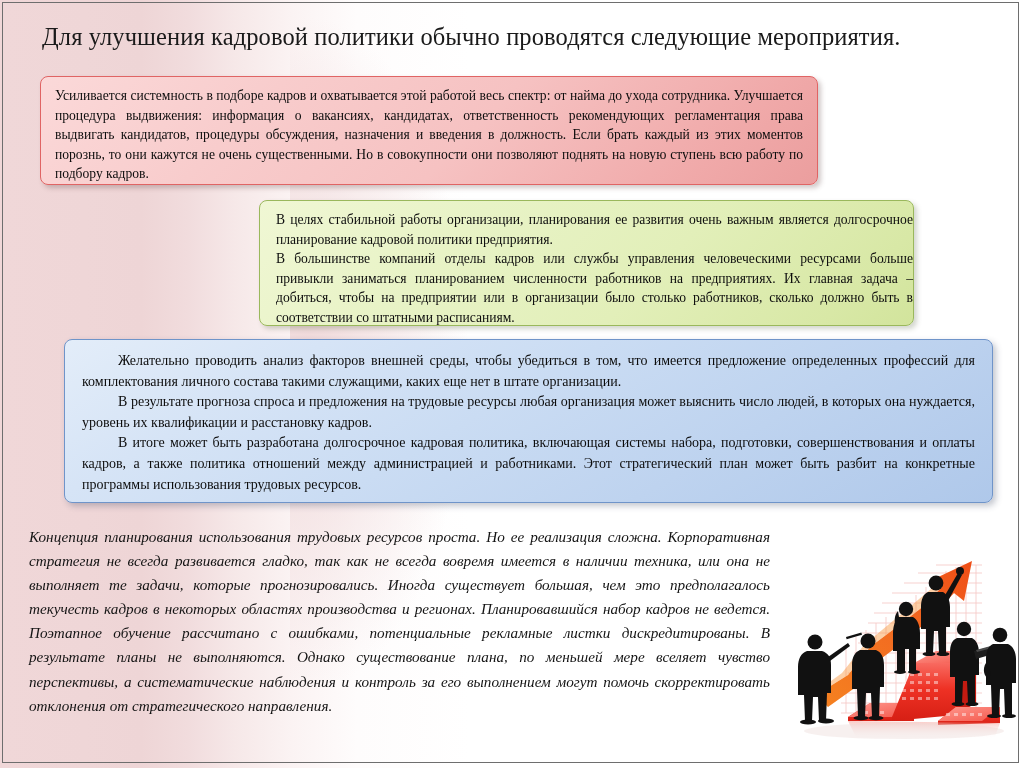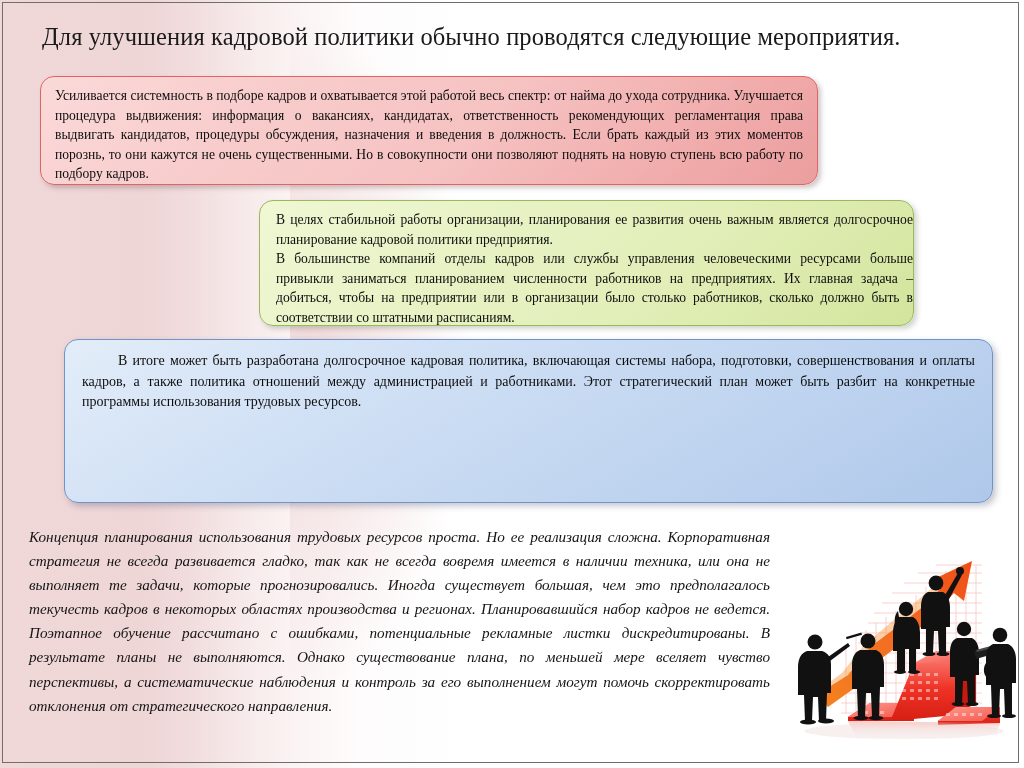--- a/index.html
+++ b/index.html
@@ -77,21 +77,21 @@
     font-family: "Liberation Serif", "DejaVu Serif", serif;
     letter-spacing: 0.1px;
     white-space: nowrap;
     z-index: 10;
   }
 
   
   .box {
     position: absolute;
     box-sizing: border-box;
-    border-radius: 14px;
+    border-radius: 8px;
     z-index: 8;
   }
   .box p {
     margin: 0;
     text-align: justify;
     text-align-last: left;
     color: #0d0d0d;
   }
   .box p.last { text-align-last: left; }
 
@@ -205,20 +205,22 @@
   <div id="box-pink" class="box">
     <p class="last">Усиливается системность в подборе кадров и охватывается этой работой весь спектр: от найма до ухода сотрудника. Улучшается процедура выдвижения: информация о вакансиях, кандидатах, ответственность рекомендующих регламентация права выдвигать кандидатов, процедуры обсуждения, назначения и введения в должность. Если брать каждый из этих моментов порознь, то они кажутся не очень существенными. Но в совокупности они позволяют поднять на новую ступень всю работу по подбору кадров.</p>
   </div>
 
   <div id="box-green" class="box">
     <p>В целях стабильной работы организации, планирования ее развития очень важным является долгосрочное планирование кадровой политики предприятия.</p>
     <p class="last">В большинстве компаний отделы кадров или службы управления человеческими ресурсами больше привыкли заниматься планированием численности работников на предприятиях. Их главная задача – добиться, чтобы на предприятии или в организации было столько работников, сколько должно быть в соответствии со штатными расписаниям.</p>
   </div>
 
   <div id="box-blue" class="box">
+    <p>Желательно проводить анализ факторов внешней среды, чтобы убедиться в том, что имеется предложение определенных профессий для комплектования личного состава такими служащими, каких еще нет в штате организации.</p>
+    <p>В результате прогноза спроса и предложения на трудовые ресурсы любая организация может выяснить число людей, в которых она нуждается, уровень их квалификации и расстановку кадров.</p>
     <p class="last">В итоге может быть разработана долгосрочное кадровая политика, включающая системы набора, подготовки, совершенствования и оплаты кадров, а также политика отношений между администрацией и работниками. Этот стратегический план может быть разбит на конкретные программы использования трудовых ресурсов.</p>
   </div>
 
   <div id="body-text">
     <p>Концепция планирования использования трудовых ресурсов проста. Но ее реализация сложна. Корпоративная стратегия не всегда развивается гладко, так как не всегда вовремя имеется в наличии техника, или она не выполняет те задачи, которые прогнозировались. Иногда существует большая, чем это предполагалось текучесть кадров в некоторых областях производства и регионах. Планировавшийся набор кадров не ведется. Поэтапное обучение рассчитано с ошибками, потенциальные рекламные листки дискредитированы. В результате планы не выполняются. Однако существование плана, по меньшей мере вселяет чувство перспективы, а систематические наблюдения и контроль за его выполнением могут помочь скорректировать отклонения от стратегического направления.</p>
   </div>
 
   <div id="illustration">
     <svg width="236" height="238" viewBox="0 0 236 238" xmlns="http://www.w3.org/2000/svg">
       <defs>

